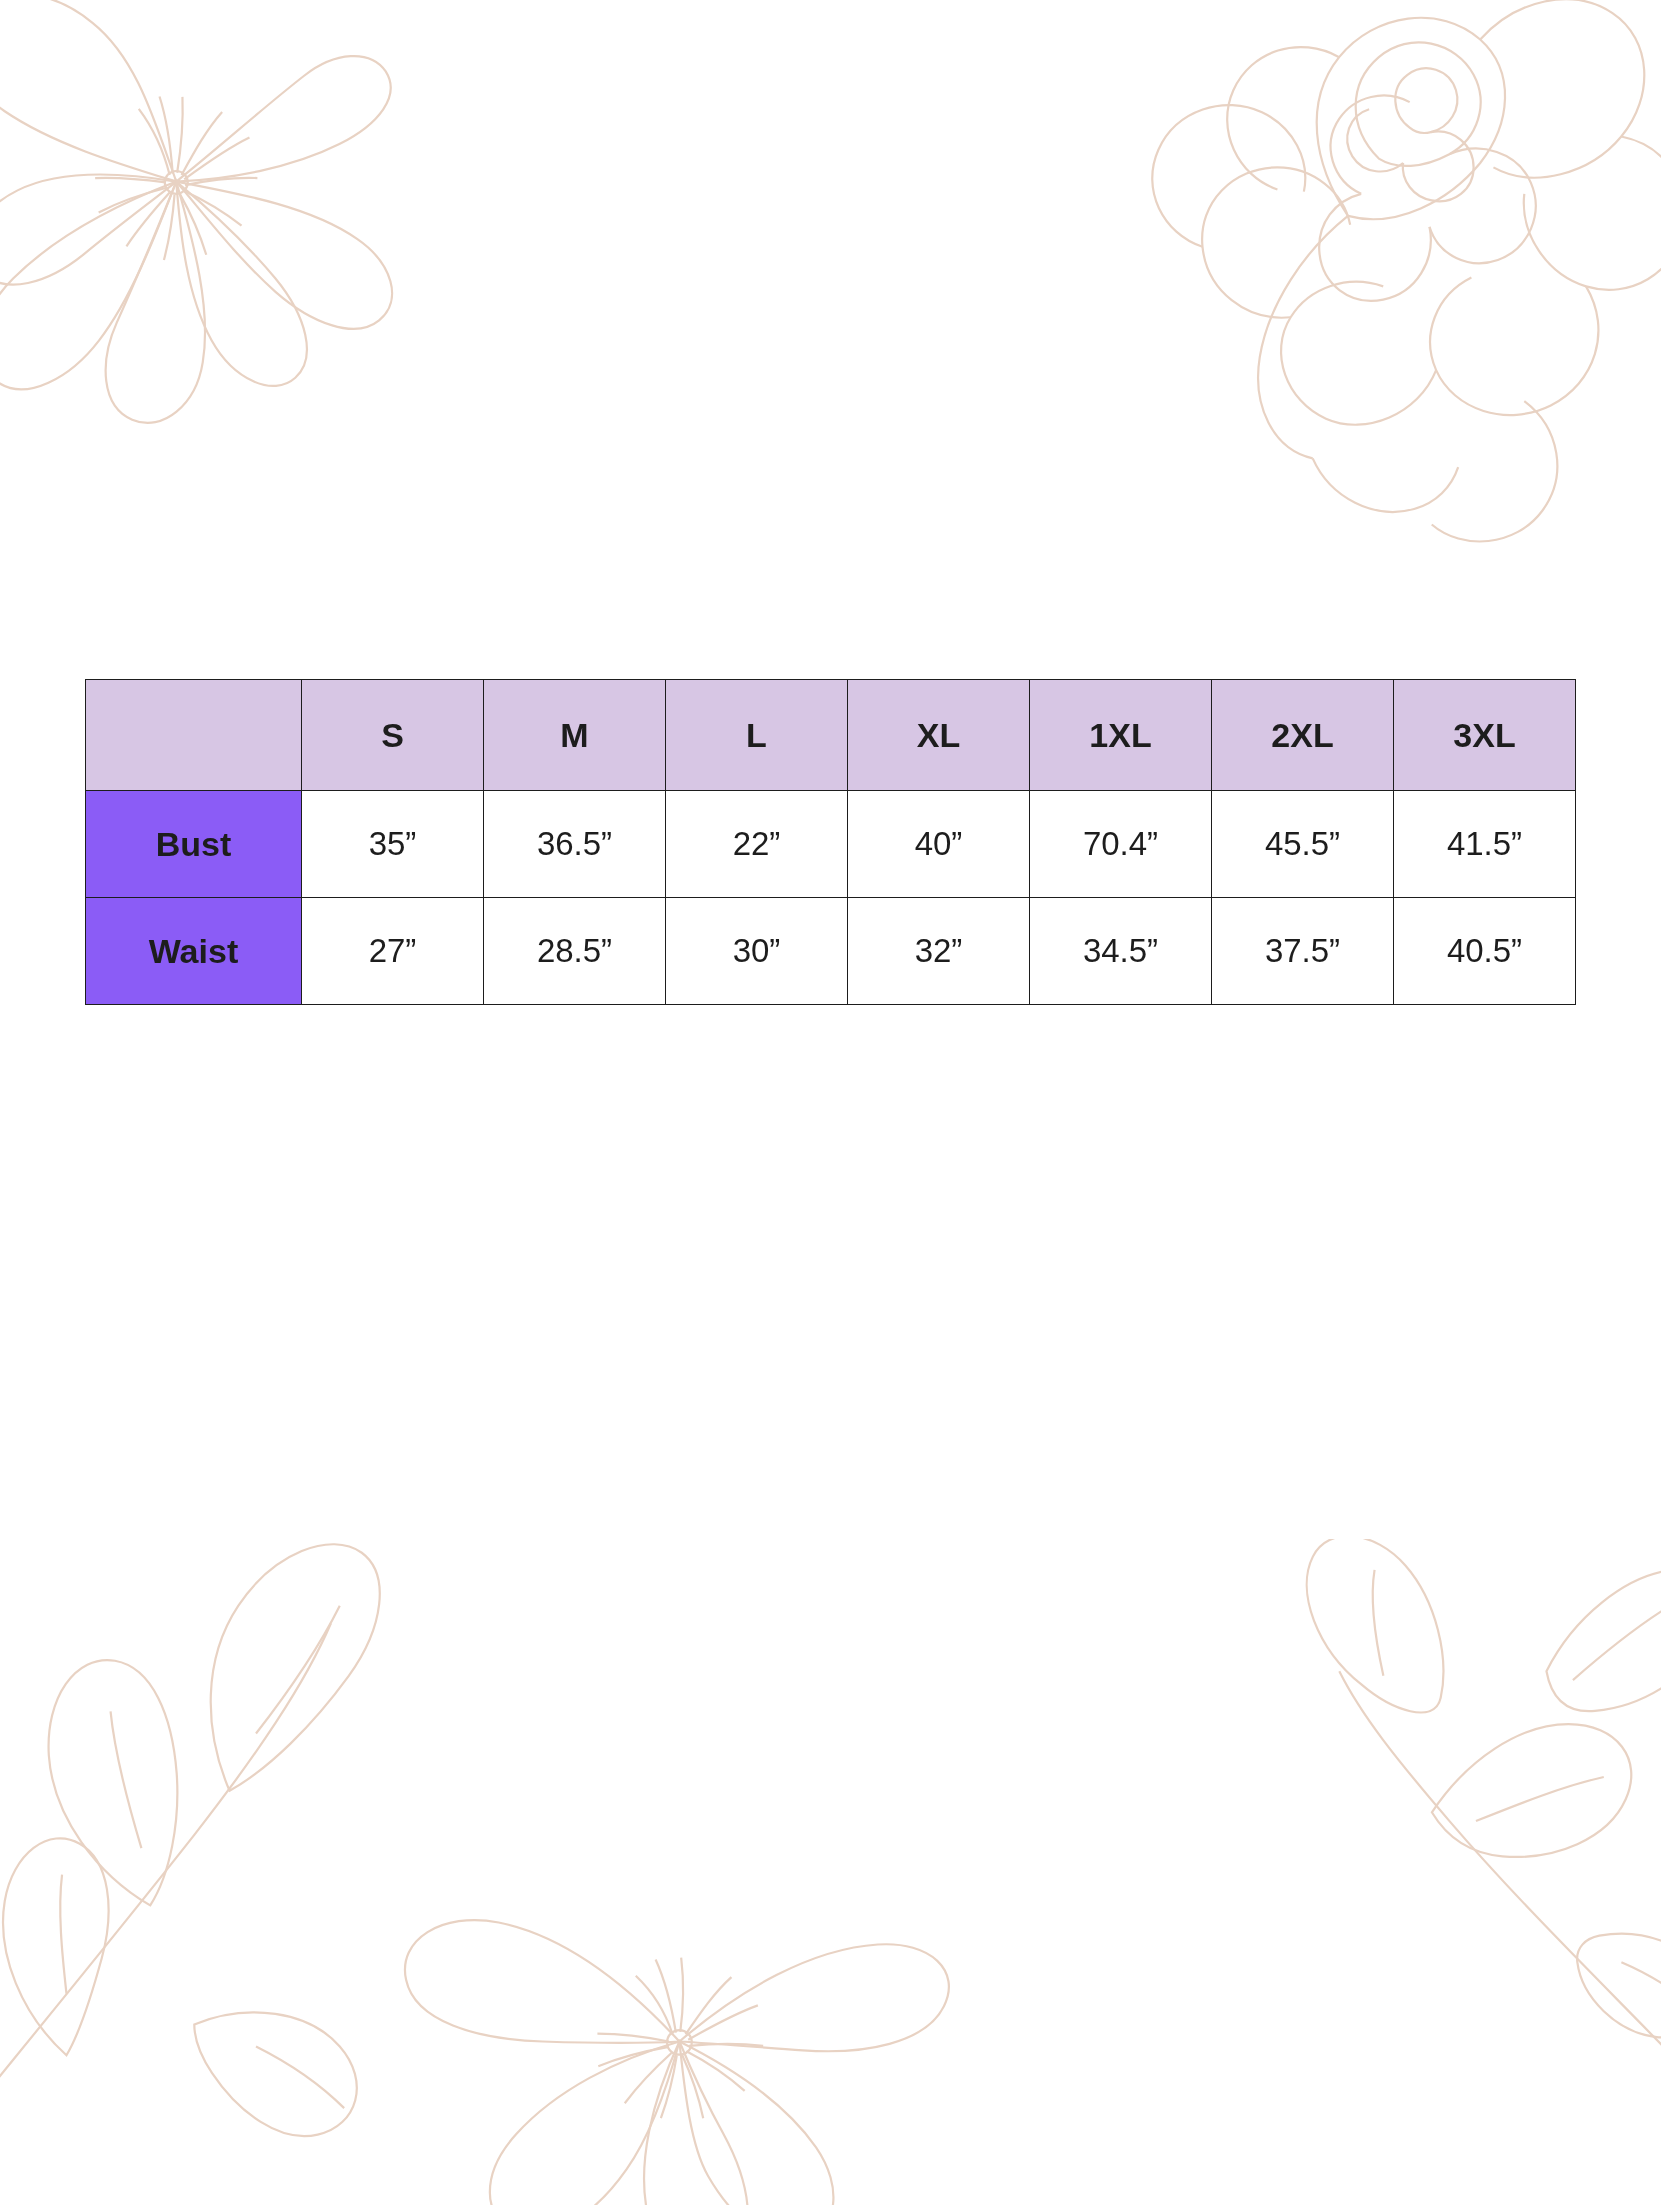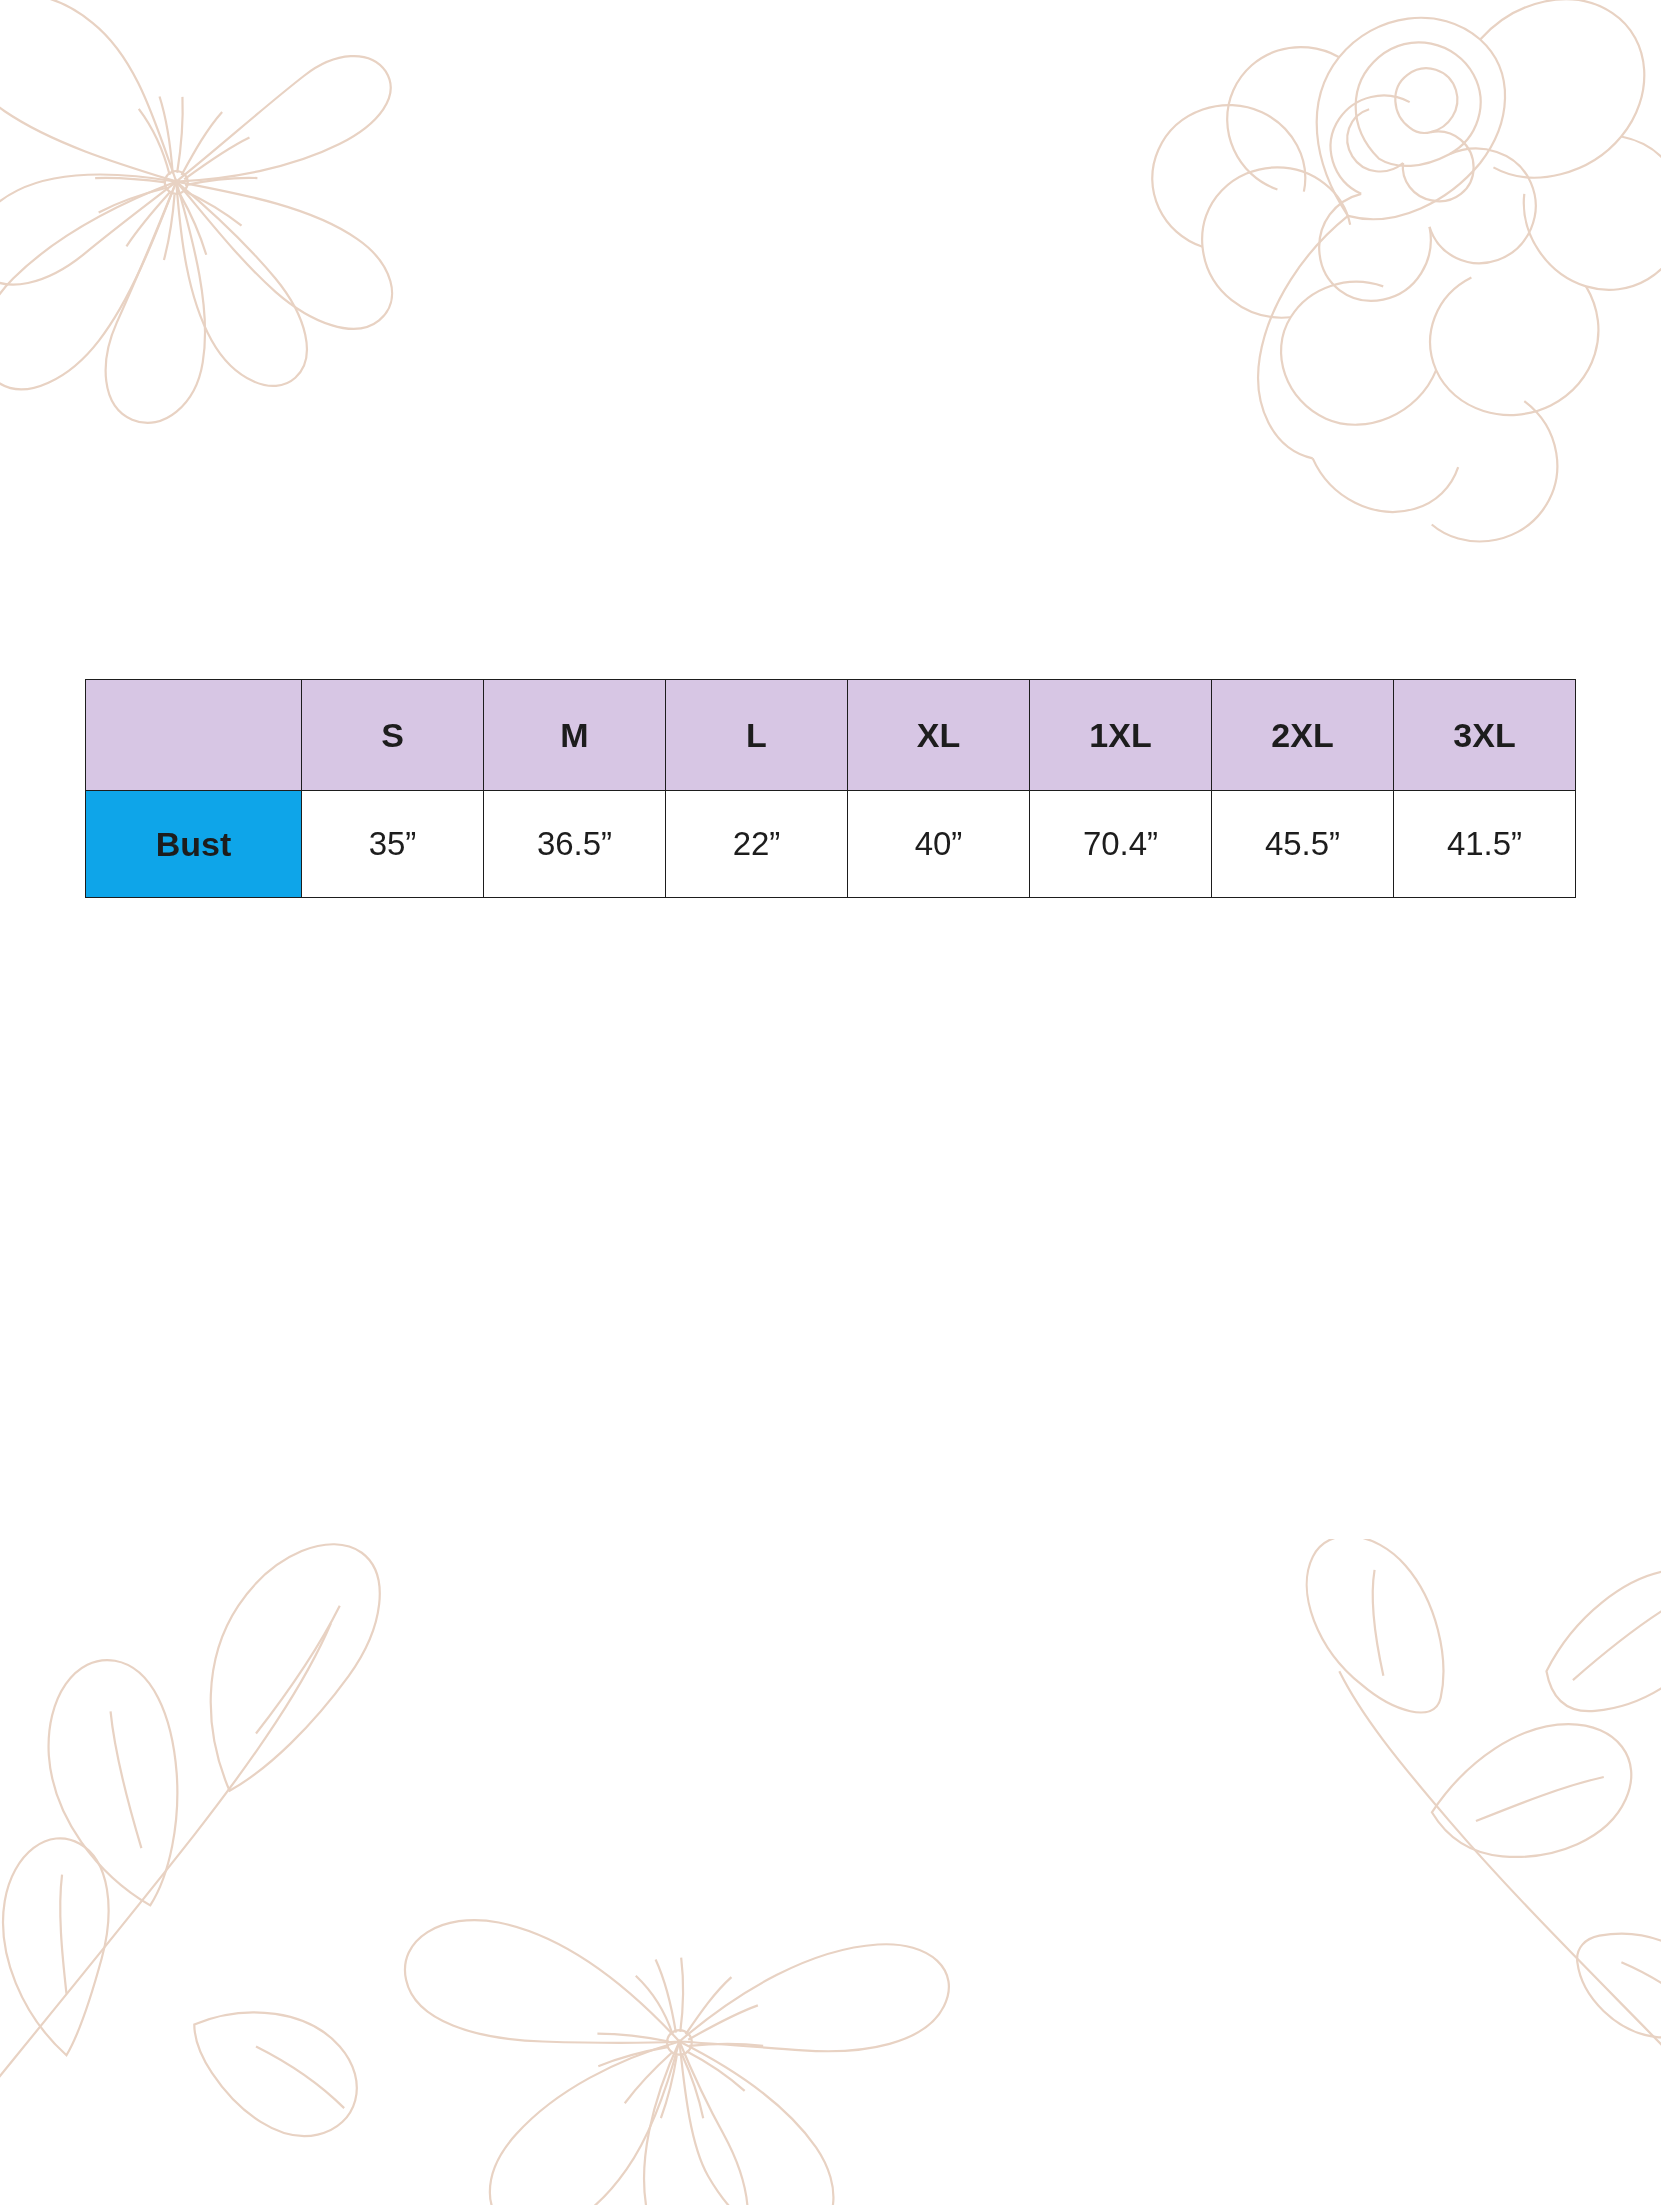--- a/index.html
+++ b/index.html
@@ -69,21 +69,21 @@
   table.size-table thead th {
     background: #d7c6e4;
     font-weight: 700;
     font-size: 34px;
     height: 110px;
   }
   table.size-table thead th.corner {
     background: #d7c6e4;
   }
   table.size-table tbody th.rowhead {
-    background: #0ea5e9;
+    background: #8b5cf6;
     font-weight: 700;
     font-size: 34px;
   }
   col.first-col { width: 216px; }
 </style>
 </head>
 <body>
 
 <div class="page">
 
@@ -217,19 +217,29 @@
           <tr>
             <th class="rowhead">Bust</th>
             <td>35”</td>
             <td>36.5”</td>
             <td>22”</td>
             <td>40”</td>
             <td>70.4”</td>
             <td>45.5”</td>
             <td>41.5”</td>
           </tr>
+          <tr>
+            <th class="rowhead">Waist</th>
+            <td>27”</td>
+            <td>28.5”</td>
+            <td>30”</td>
+            <td>32”</td>
+            <td>34.5”</td>
+            <td>37.5”</td>
+            <td>40.5”</td>
+          </tr>
         </tbody>
       </table>
     </div>
   </div>
 
 </div>
 
 
 </body></html>

